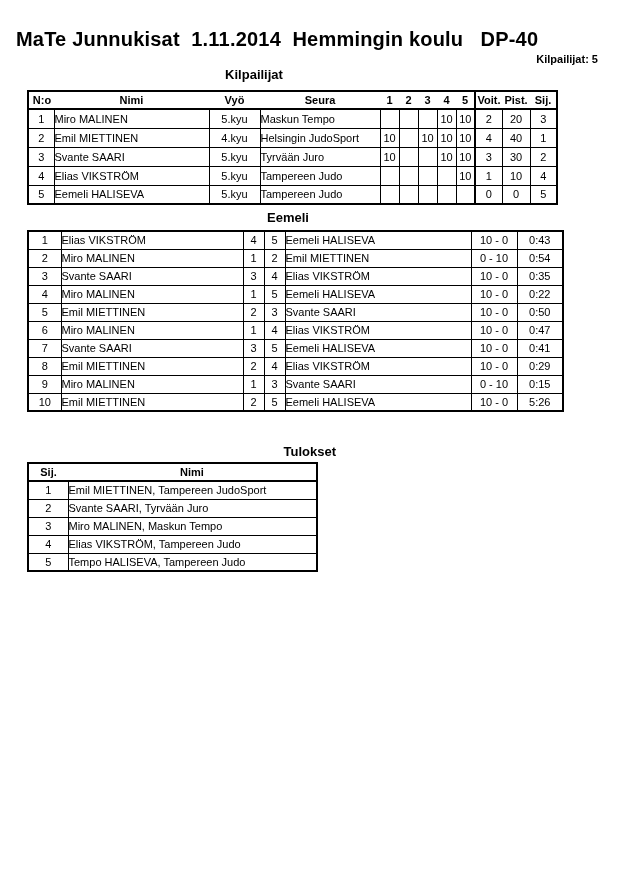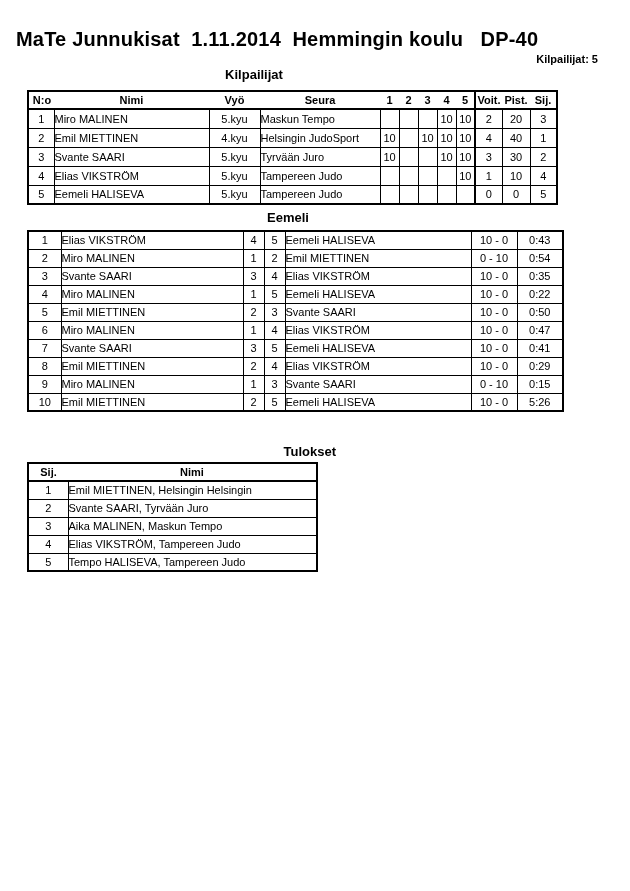--- a/index.html
+++ b/index.html
@@ -281,29 +281,29 @@
     <col style="width:40px">
       <col style="width:249px">
   </colgroup>
   <tbody>
       <tr class="hdr">
     <th>Sij.</th>
     <th>Nimi</th>
   </tr>
   <tr class="row">
     <td>1</td>
-    <td class="al">Emil MIETTINEN, Helsingin Helsingin</td>
+    <td class="al">Emil MIETTINEN, Tampereen JudoSport</td>
   </tr>
   <tr class="row">
     <td>2</td>
     <td class="al">Svante SAARI, Tyrvään Juro</td>
   </tr>
   <tr class="row">
     <td>3</td>
-    <td class="al">Aika MALINEN, Maskun Tempo</td>
+    <td class="al">Miro MALINEN, Maskun Tempo</td>
   </tr>
   <tr class="row">
     <td>4</td>
     <td class="al">Elias VIKSTRÖM, Tampereen Judo</td>
   </tr>
   <tr class="row">
     <td>5</td>
     <td class="al">Tempo HALISEVA, Tampereen Judo</td>
   </tr>
 </tbody>

